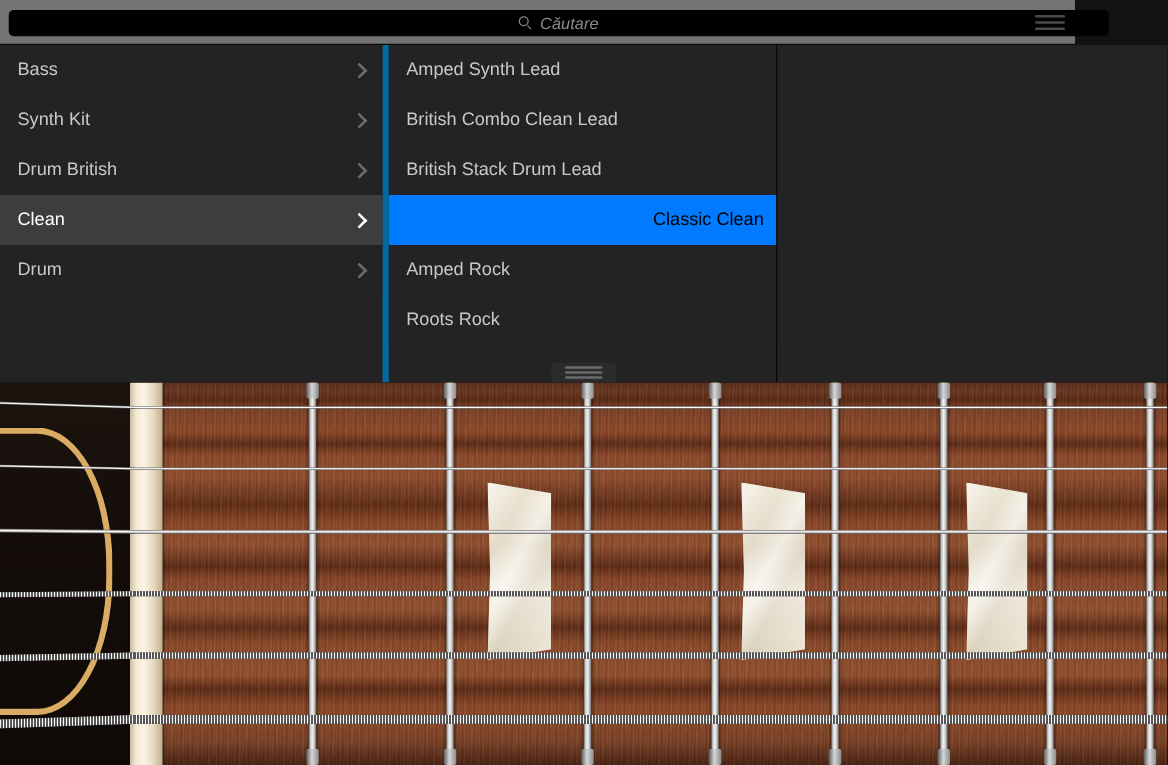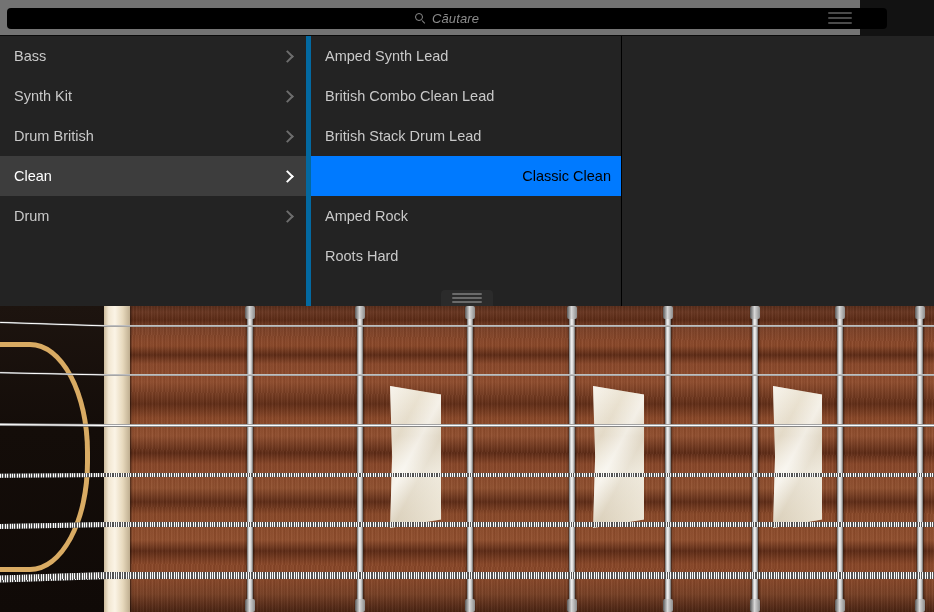--- a/index.html
+++ b/index.html
@@ -235,21 +235,21 @@
       <div class="browser-row">
         <span class="label">British Stack Drum Lead</span>
       </div>
       <div class="browser-row active-blue">
         <span class="label">Classic Clean</span>
       </div>
       <div class="browser-row">
         <span class="label">Amped Rock</span>
       </div>
       <div class="browser-row">
-        <span class="label">Roots Hard</span>
+        <span class="label">Roots Rock</span>
       </div>
     </div>
 
     <div class="col" id="col-detail"></div>
   </div>
 
   <div id="drag-handle">
     <span class="hbar"></span>
     <span class="hbar"></span>
     <span class="hbar"></span>

